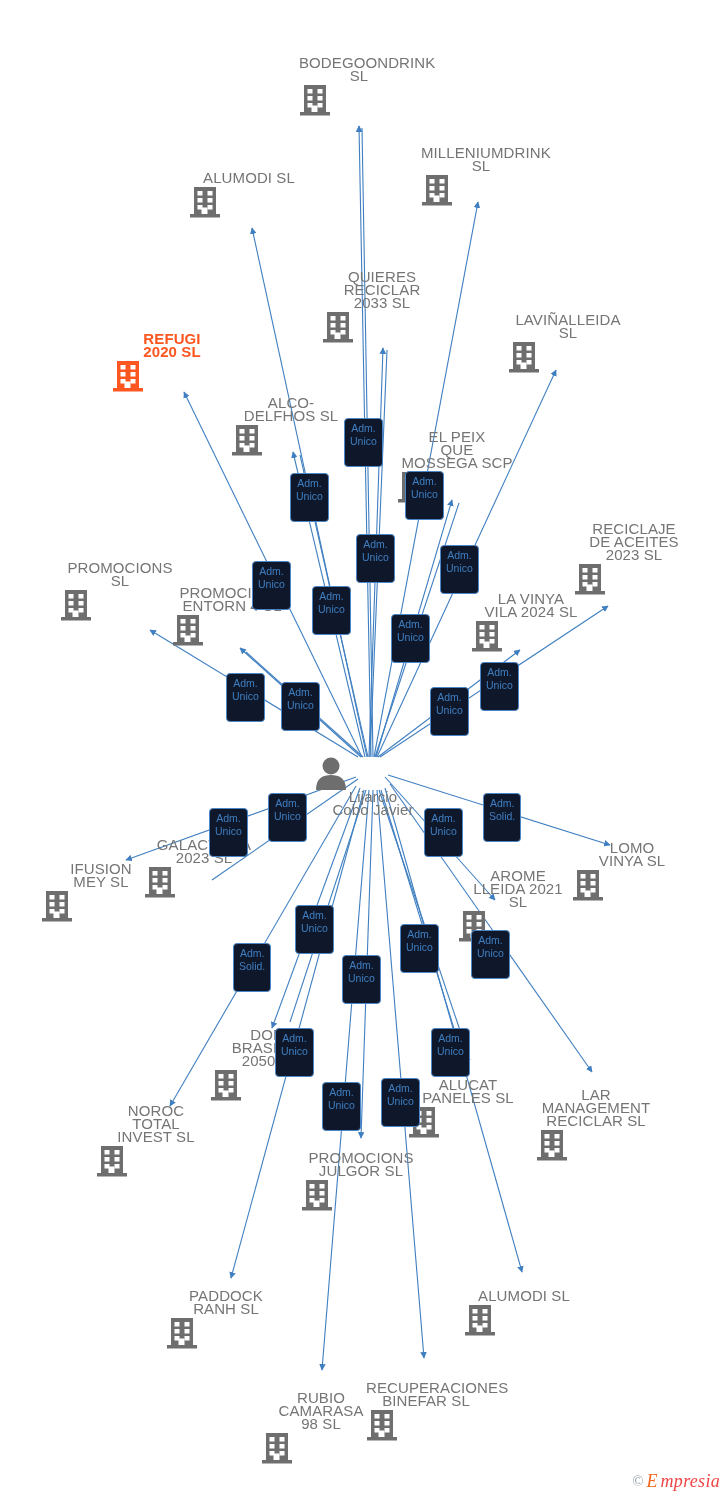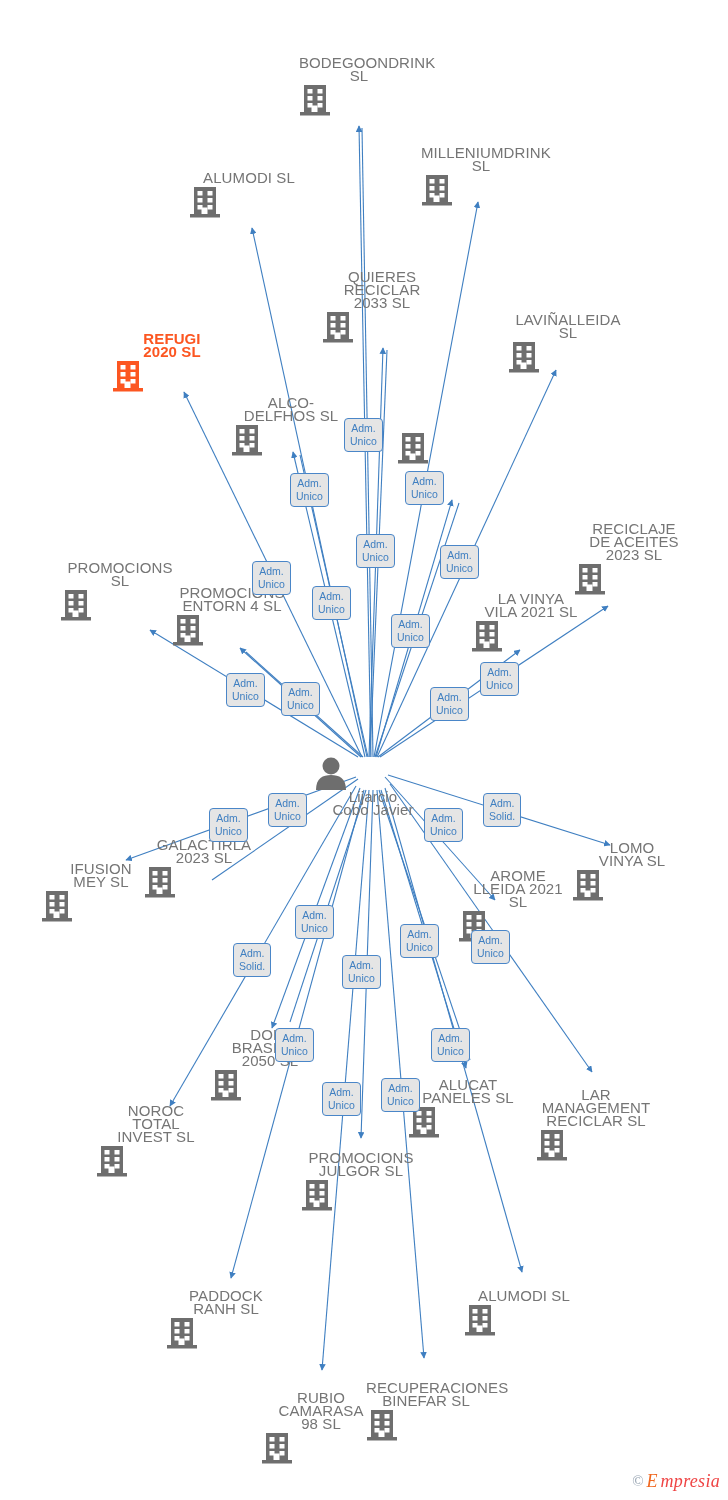--- a/index.html
+++ b/index.html
@@ -38,27 +38,27 @@
   }
   .node-label.highlight { color: #6e6e6e; }
   .node-icon {
     display: block;
     margin: 1px auto 0 auto;
   }
   .node-icon svg { display: block; }
   .edge-label {
     position: absolute;
     border: 1px solid #4a86c8;
-    background: #e5e5e5;
+    background: #0f172a;
     border-radius: 4px;
     color: #3f7fc1;
     font-size: 10.5px;
     line-height: 12.5px;
     text-align: center;
-    padding: 3px 5px 4px 5px;
+    padding: 3px 5px 19px 5px;
     white-space: pre-line;
     z-index: 9;
     font-family: "Liberation Sans", sans-serif;
   }
   .watermark {
     position: absolute;
     right: 8px;
     bottom: 10px;
     display: flex;
     align-items: center;
@@ -263,20 +263,23 @@
             <rect x="18.5" y="6" width="5" height="4.5" fill="#fff"></rect>
             <rect x="8.5" y="13" width="5" height="4.5" fill="#fff"></rect>
             <rect x="18.5" y="13" width="5" height="4.5" fill="#fff"></rect>
             <rect x="8.5" y="20" width="5" height="4.5" fill="#fff"></rect>
             <rect x="18.5" y="20" width="5" height="4.5" fill="#fff"></rect>
             <rect x="12.5" y="22.5" width="6" height="6.5" fill="#fff"></rect>
           </svg>
         </span>
       </div>
       <div class="node" style="left: 457px; top: 430px;">
+        <div class="node-label">EL PEIX
+QUE
+MOSSEGA SCP</div>
         <span class="node-icon">
           <svg width="32" height="34" viewBox="0 0 32 34">
             <rect x="5" y="2" width="22" height="27" fill="#6e6e6e"></rect>
             <rect x="1" y="29" width="30" height="3.5" fill="#6e6e6e"></rect>
             <rect x="8.5" y="6" width="5" height="4.5" fill="#fff"></rect>
             <rect x="18.5" y="6" width="5" height="4.5" fill="#fff"></rect>
             <rect x="8.5" y="13" width="5" height="4.5" fill="#fff"></rect>
             <rect x="18.5" y="13" width="5" height="4.5" fill="#fff"></rect>
             <rect x="8.5" y="20" width="5" height="4.5" fill="#fff"></rect>
             <rect x="18.5" y="20" width="5" height="4.5" fill="#fff"></rect>
@@ -331,21 +334,21 @@
             <rect x="8.5" y="13" width="5" height="4.5" fill="#fff"></rect>
             <rect x="18.5" y="13" width="5" height="4.5" fill="#fff"></rect>
             <rect x="8.5" y="20" width="5" height="4.5" fill="#fff"></rect>
             <rect x="18.5" y="20" width="5" height="4.5" fill="#fff"></rect>
             <rect x="12.5" y="22.5" width="6" height="6.5" fill="#fff"></rect>
           </svg>
         </span>
       </div>
       <div class="node" style="left: 531px; top: 592px;">
         <div class="node-label">LA VINYA
-VILA 2021  SL</div>
+VILA 2024  SL</div>
         <span class="node-icon">
           <svg width="32" height="34" viewBox="0 0 32 34">
             <rect x="5" y="2" width="22" height="27" fill="#6e6e6e"></rect>
             <rect x="1" y="29" width="30" height="3.5" fill="#6e6e6e"></rect>
             <rect x="8.5" y="6" width="5" height="4.5" fill="#fff"></rect>
             <rect x="18.5" y="6" width="5" height="4.5" fill="#fff"></rect>
             <rect x="8.5" y="13" width="5" height="4.5" fill="#fff"></rect>
             <rect x="18.5" y="13" width="5" height="4.5" fill="#fff"></rect>
             <rect x="8.5" y="20" width="5" height="4.5" fill="#fff"></rect>
             <rect x="18.5" y="20" width="5" height="4.5" fill="#fff"></rect>

